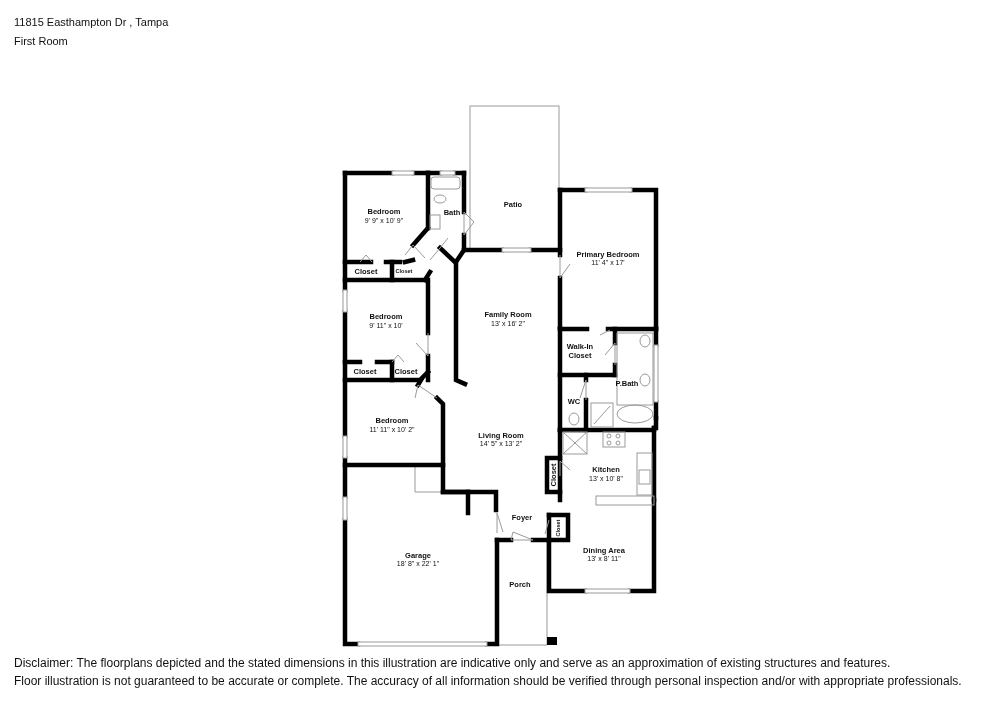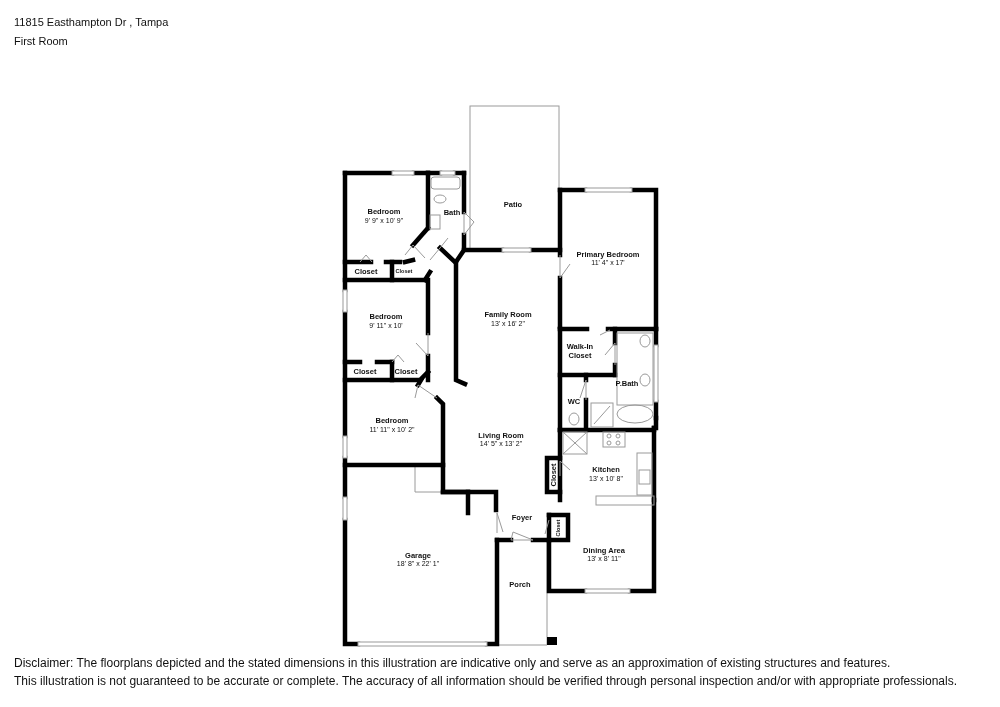--- a/index.html
+++ b/index.html
@@ -196,13 +196,13 @@
     <text x="0" y="0" class="rname small" transform="translate(560,528) rotate(-90)">Closet</text>
     <text x="418" y="558" class="rname">Garage</text>
     <text x="418" y="566" class="rdim">18' 8" x 22' 1"</text>
     <text x="604" y="553" class="rname">Dining Area</text>
     <text x="604" y="561" class="rdim">13' x 8' 11"</text>
     <text x="520" y="587" class="rname">Porch</text>
   </g>
 </svg>
 
 <div id="disc1" class="disc">Disclaimer: The floorplans depicted and the stated dimensions in this illustration are indicative only and serve as an approximation of existing structures and features.</div>
-<div id="disc2" class="disc">This illustration is not guaranteed to be accurate or complete. The accuracy of all information should be verified through personal inspection and/or with appropriate professionals.</div>
+<div id="disc2" class="disc">Floor illustration is not guaranteed to be accurate or complete. The accuracy of all information should be verified through personal inspection and/or with appropriate professionals.</div>
 
 </body></html>

